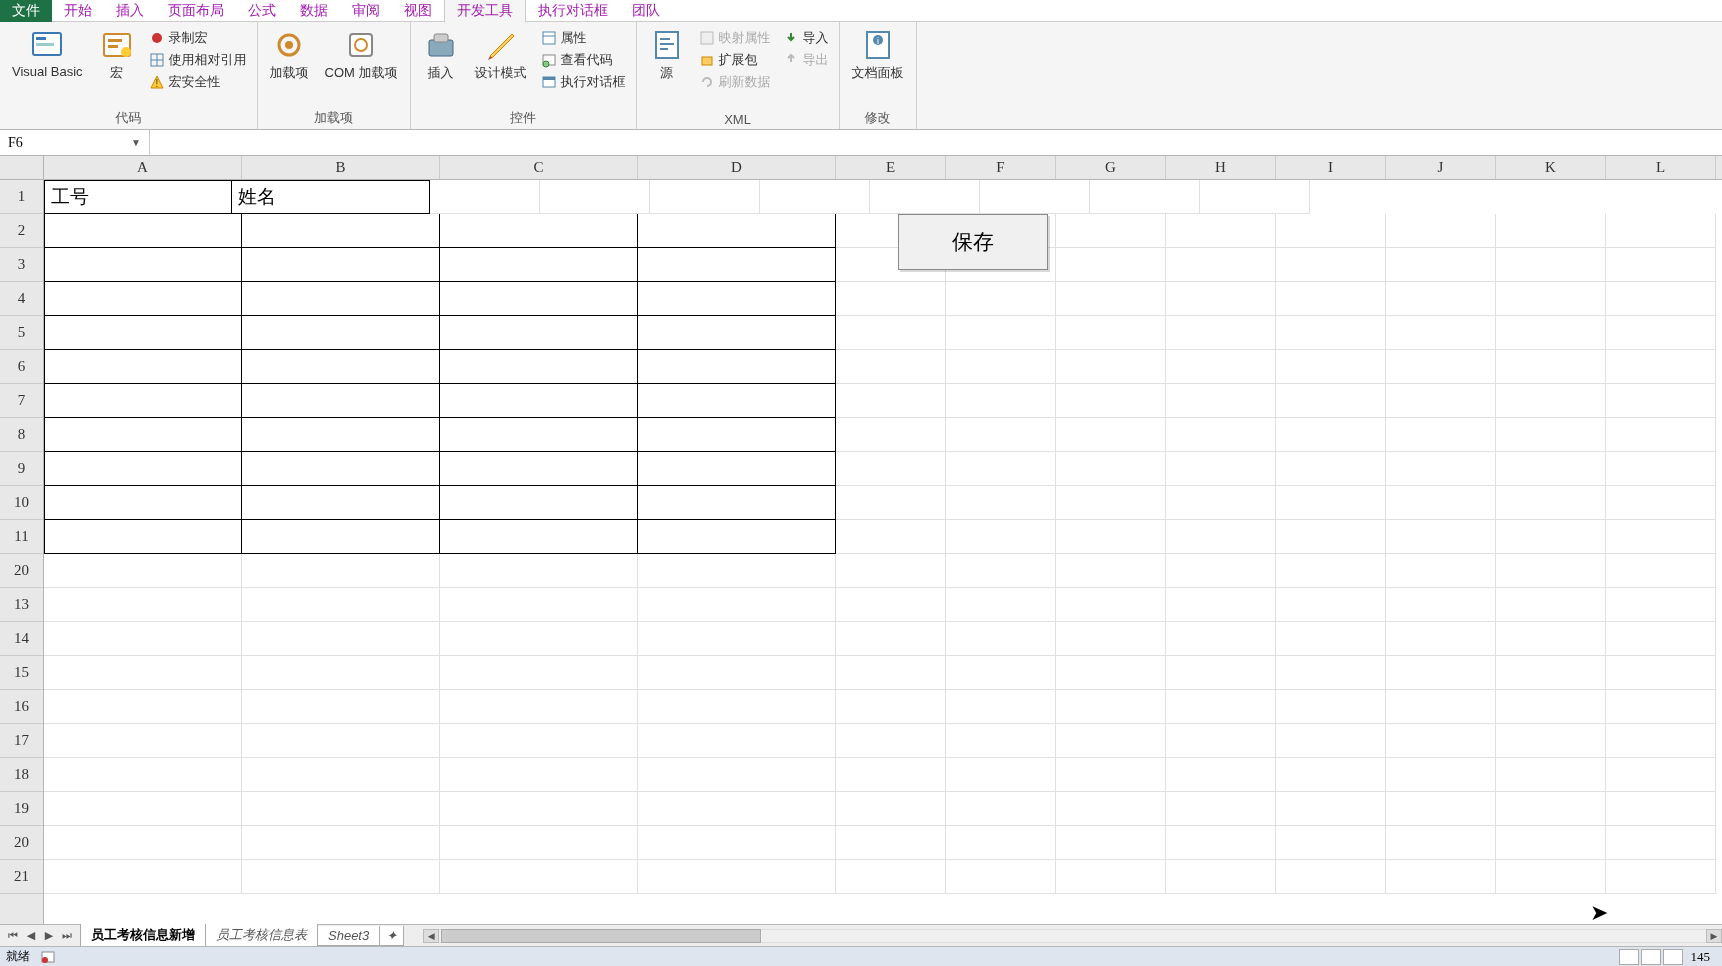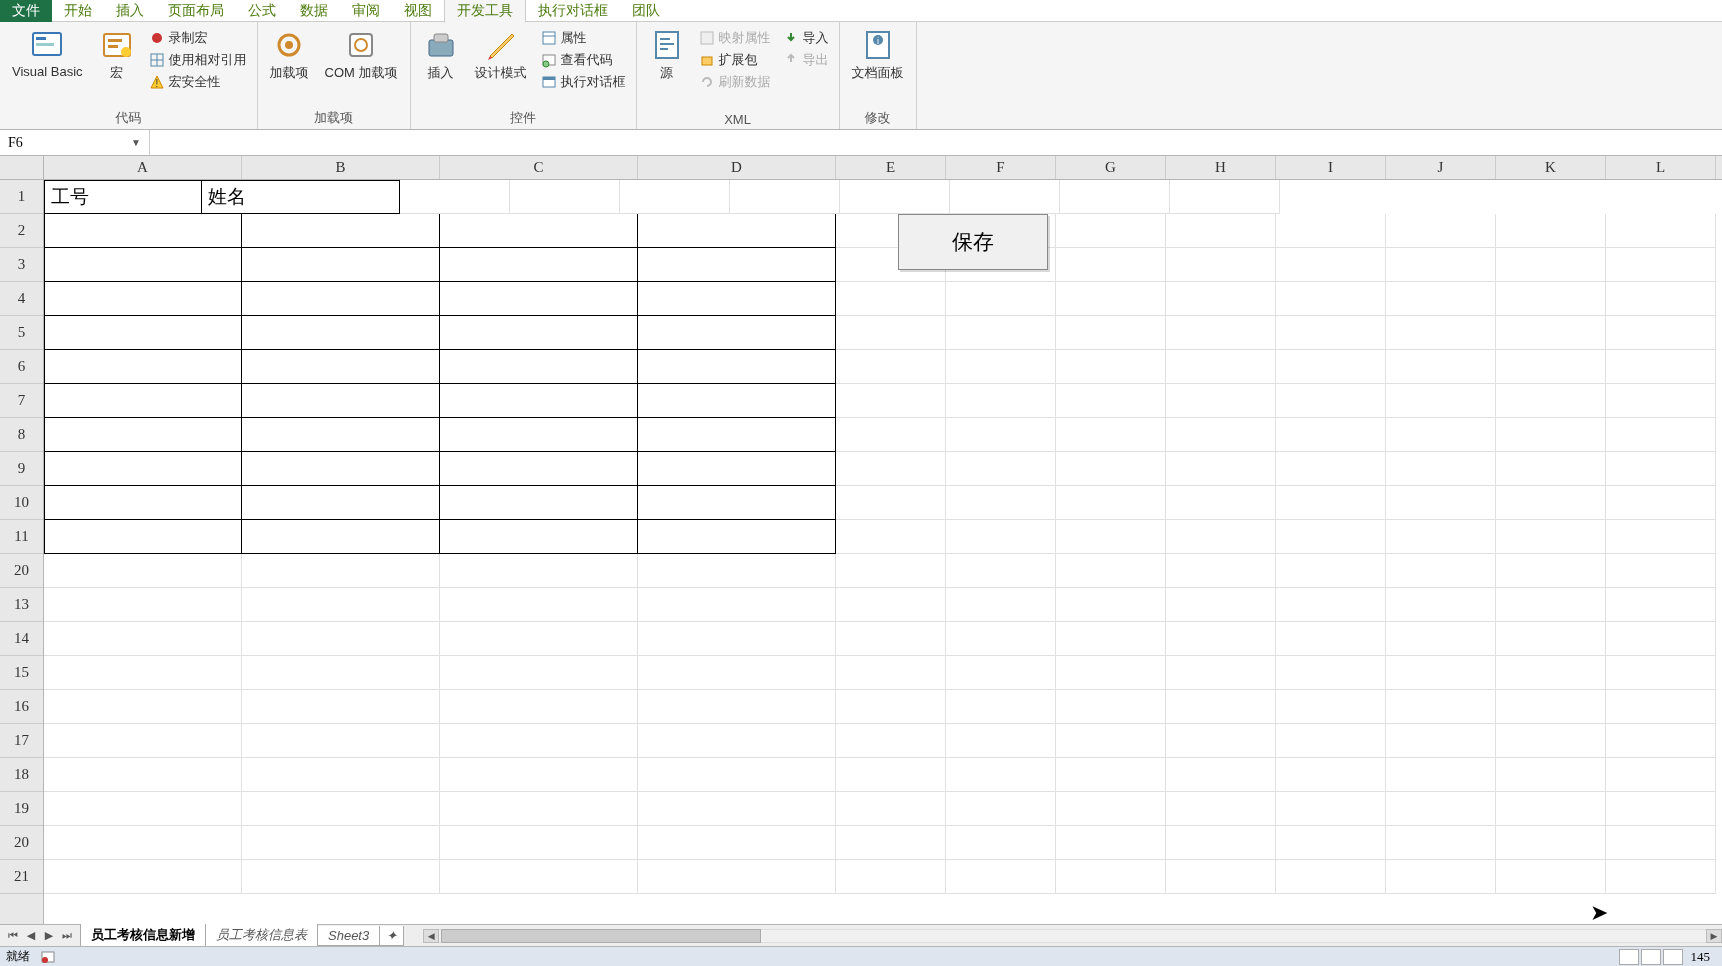--- a/index.html
+++ b/index.html
@@ -1,20 +1,20 @@
 <!DOCTYPE html>
 <html><head>
 <meta charset="utf-8">
 <style>
 * { margin: 0; padding: 0; box-sizing: border-box; font-family: "Microsoft YaHei", SimSun, Arial, sans-serif; }
 body { background: #fff; overflow: hidden; width: 1722px; height: 966px; position: relative; }
 
 
 .ribbon-tabs { display: flex; height: 22px; background: #fff; border-bottom: 1px solid #ccc; font-size: 14px; align-items: center; }
-.ribbon-tabs .tab { padding: 2px 12px; color: #4d7c0f; cursor: pointer; }
+.ribbon-tabs .tab { padding: 2px 12px; color: #a21caf; cursor: pointer; }
 .ribbon-tabs .tab.file { background: #1e7145; color: #fff; }
 .ribbon-tabs .tab.active { background: #f5f5f5; border: 1px solid #ccc; border-bottom: 1px solid #f5f5f5; margin-bottom: -1px; }
 
 
 .ribbon-body { height: 108px; background: #f5f5f5; border-bottom: 1px solid #b5b5b5; display: flex; }
 .ribbon-group { border-right: 1px solid #d0d0d0; display: flex; flex-direction: column; padding: 4px 6px 0 6px; }
 .ribbon-group-content { flex: 1; display: flex; align-items: flex-start; gap: 4px; }
 .ribbon-group-label { text-align: center; font-size: 13px; color: #555; padding: 2px 0; }
 .big-btn { display: flex; flex-direction: column; align-items: center; justify-content: flex-start; padding: 2px 6px; cursor: pointer; font-size: 13px; color: #333; min-width: 48px; }
 .big-btn .icon { width: 34px; height: 34px; margin-bottom: 2px; display: flex; align-items: center; justify-content: center; }
@@ -343,21 +343,21 @@
       <div class="row-h">15</div>
       <div class="row-h">16</div>
       <div class="row-h">17</div>
       <div class="row-h">18</div>
       <div class="row-h">19</div>
       <div class="row-h">20</div>
       <div class="row-h">21</div>
     </div>
   <div class="cells" id="cells">
       <div class="cell-row">
-        <div class="cell bordered btop bleft" style="width: 158px;">工号</div>
+        <div class="cell bordered btop bleft" style="width: 188px;">工号</div>
         <div class="cell bordered btop" style="width: 198px;">姓名</div>
         <div class="cell" style="width: 110px;"></div>
         <div class="cell" style="width: 110px;"></div>
         <div class="cell" style="width: 110px;"></div>
         <div class="cell" style="width: 110px;"></div>
         <div class="cell" style="width: 110px;"></div>
         <div class="cell" style="width: 110px;"></div>
         <div class="cell" style="width: 110px;"></div>
         <div class="cell" style="width: 110px;"></div>
       </div>

